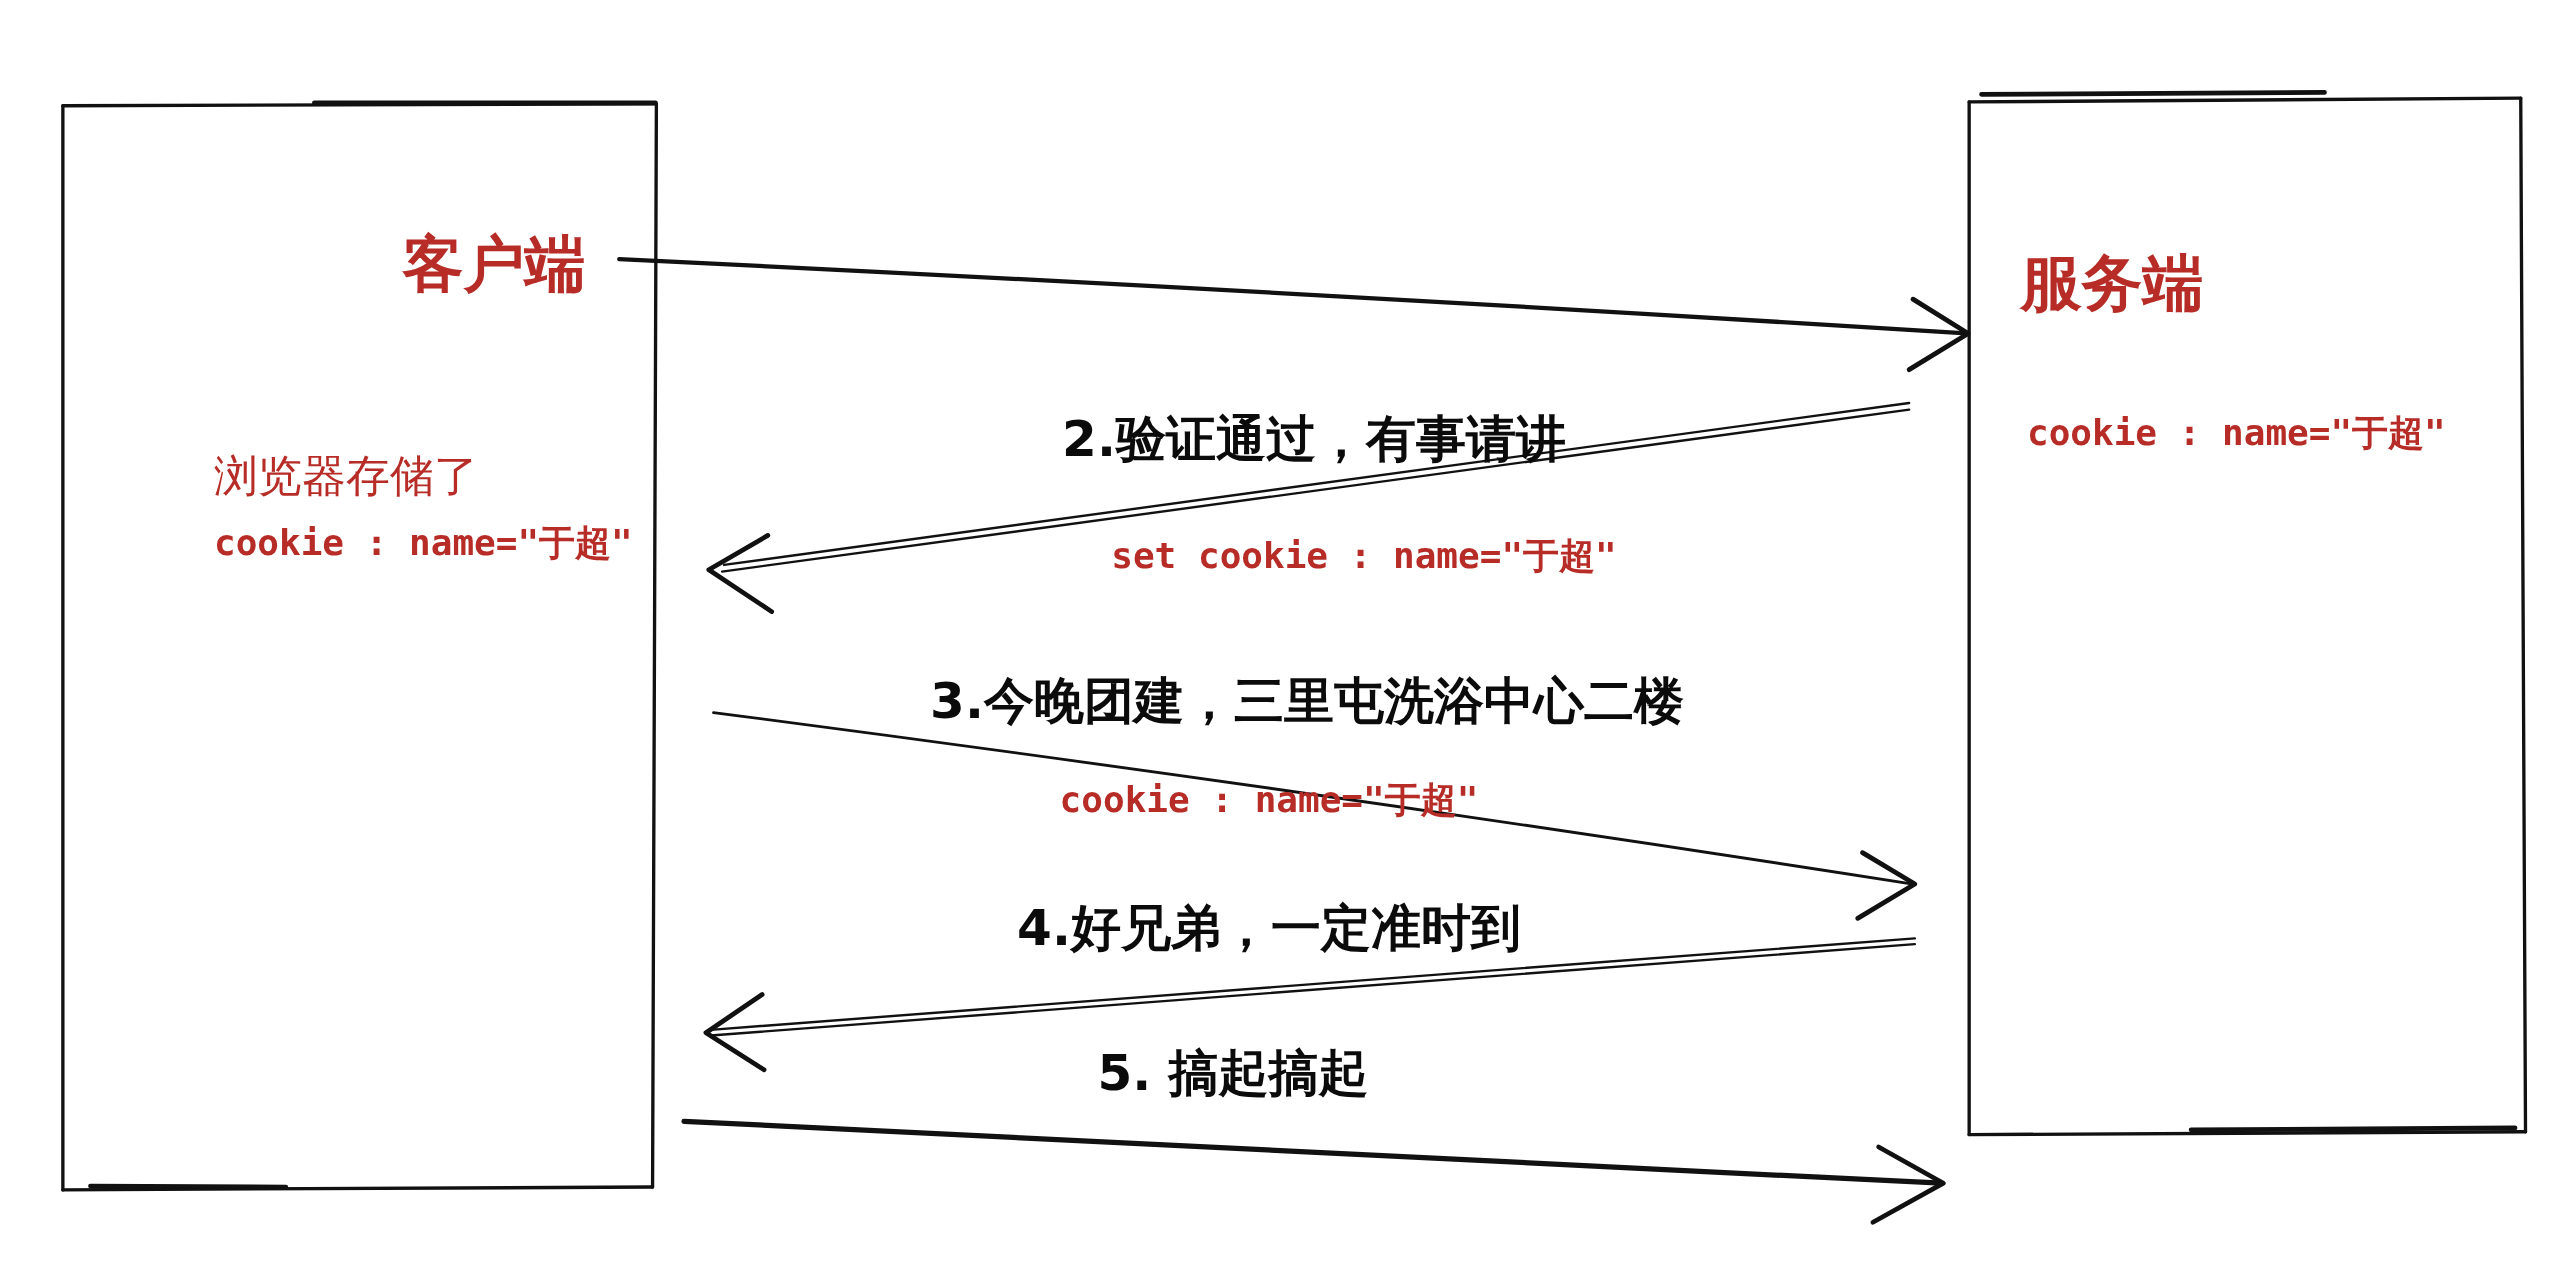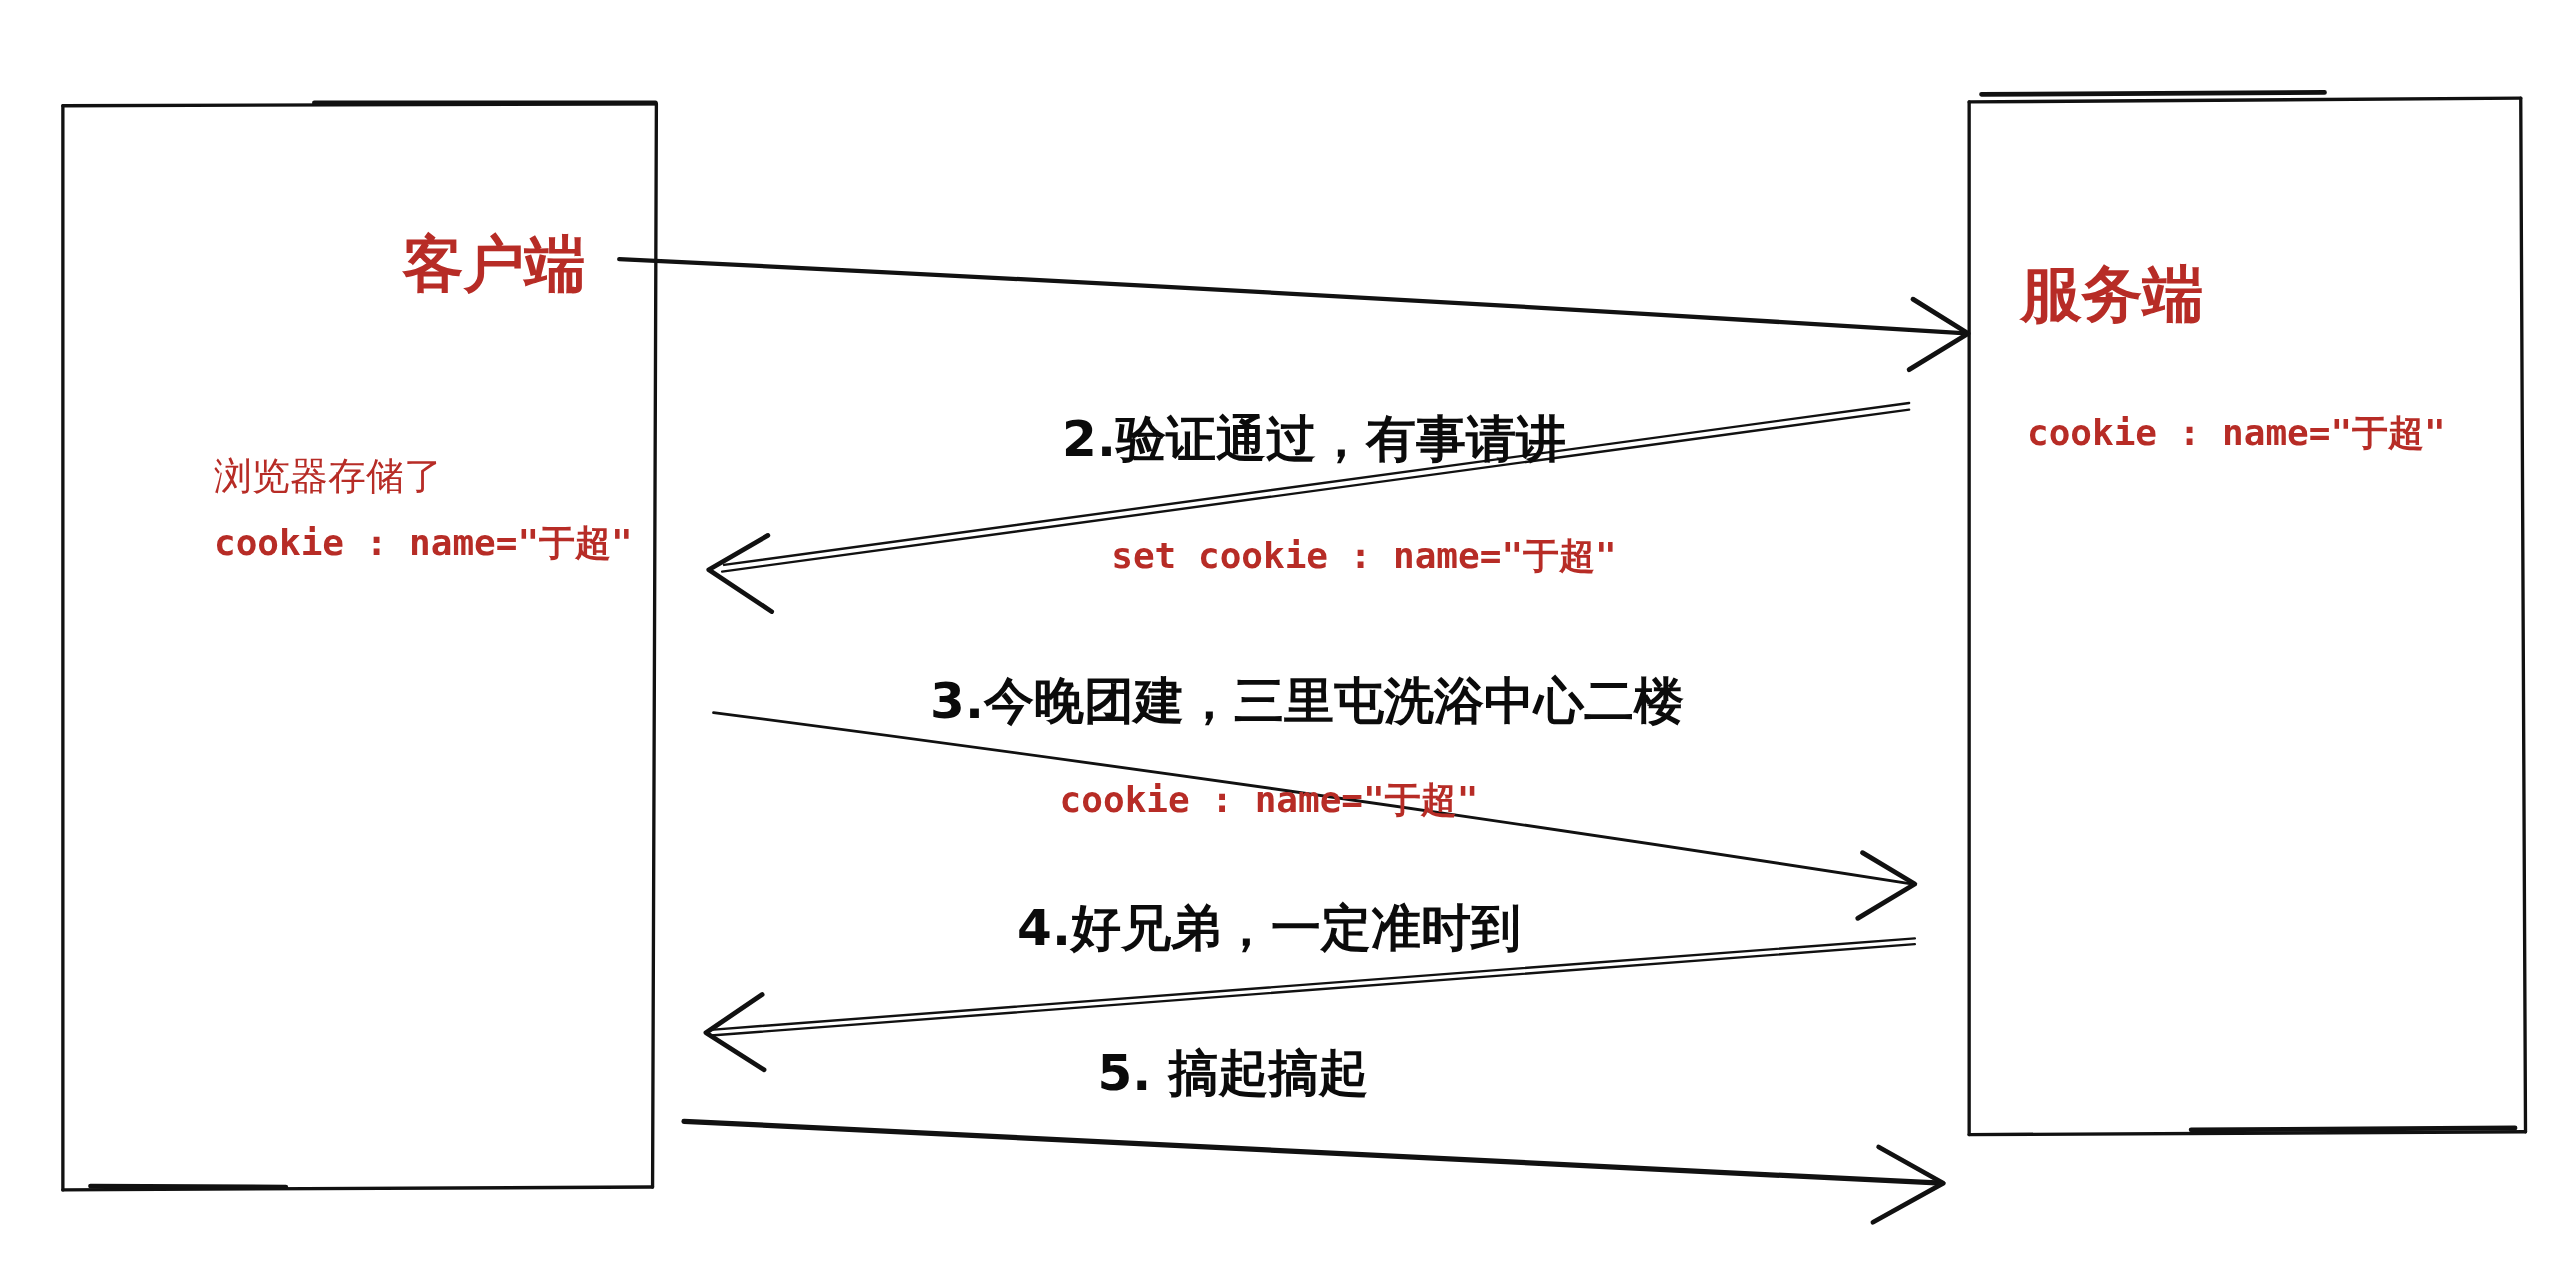--- a/index.html
+++ b/index.html
@@ -10,21 +10,21 @@
   body{width:2576px;height:1288px;overflow:hidden;
        font-family:"DejaVu Sans", sans-serif;}
   .canvas{position:relative;width:2040px;height:1288px;background:#ffffff;}
   svg.strokes{position:absolute;left:0;top:0;}
   .ink{stroke:var(--ink);fill:none;stroke-linecap:round;stroke-linejoin:round;}
   .txt{position:absolute;white-space:nowrap;transform:translate(-50%,-50%);}
   .msg{font-size:50px;font-weight:600;color:#0b0b0b;
        font-family:"DejaVu Sans", sans-serif;}
   .box-title{font-size:61px;font-weight:600;color:var(--red);
        font-family:"DejaVu Sans", sans-serif;}
-  .red-note{font-size:38px;font-weight:500;color:var(--red);
+  .red-note{font-size:44px;font-weight:500;color:var(--red);
        font-family:"DejaVu Sans", sans-serif;}
   .red-mono{font-size:36px;font-weight:700;color:var(--red);
        font-family:"DejaVu Sans Mono", monospace;}
   .left-anchor{transform:translate(0,-50%);}
 </style>
 </head>
 <body>
 
 <div class="canvas">
 
@@ -73,21 +73,21 @@
     <g>
       <path class="ink" stroke-width="5.5" d="M718,1177 L2038,1242"></path>
       <polyline class="ink" stroke-width="5" points="1972,1204 2040,1242 1966,1283"></polyline>
     </g>
   </svg>
 
   <div class="txt box-title" style="left:494px;top:265px;">客户端</div>
   <div class="txt red-note left-anchor" style="left:214px;top:476px;">浏览器存储了</div>
   <div class="txt red-mono left-anchor" style="left:214px;top:543px;">cookie : name="于超"</div>
 
-  <div class="txt box-title" style="left:2112px;top:295px;text-align:right;">服务端</div>
+  <div class="txt box-title" style="left:2112px;top:284px;text-align:right;">服务端</div>
   <div class="txt red-mono left-anchor" style="left:2027px;top:433px;">cookie : name="于超"</div>
 
 
   <div class="txt msg" style="left:1314px;top:439px;">2.验证通过，有事请讲</div>
   <div class="txt red-mono" style="left:1364px;top:556px;">set cookie : name="于超"</div>
 
   <div class="txt msg" style="left:1307px;top:701px;">3.今晚团建，三里屯洗浴中心二楼</div>
   <div class="txt red-mono" style="left:1269px;top:800px;">cookie : name="于超"</div>
 
   <div class="txt msg" style="left:1269px;top:928px;">4.好兄弟，一定准时到</div>

